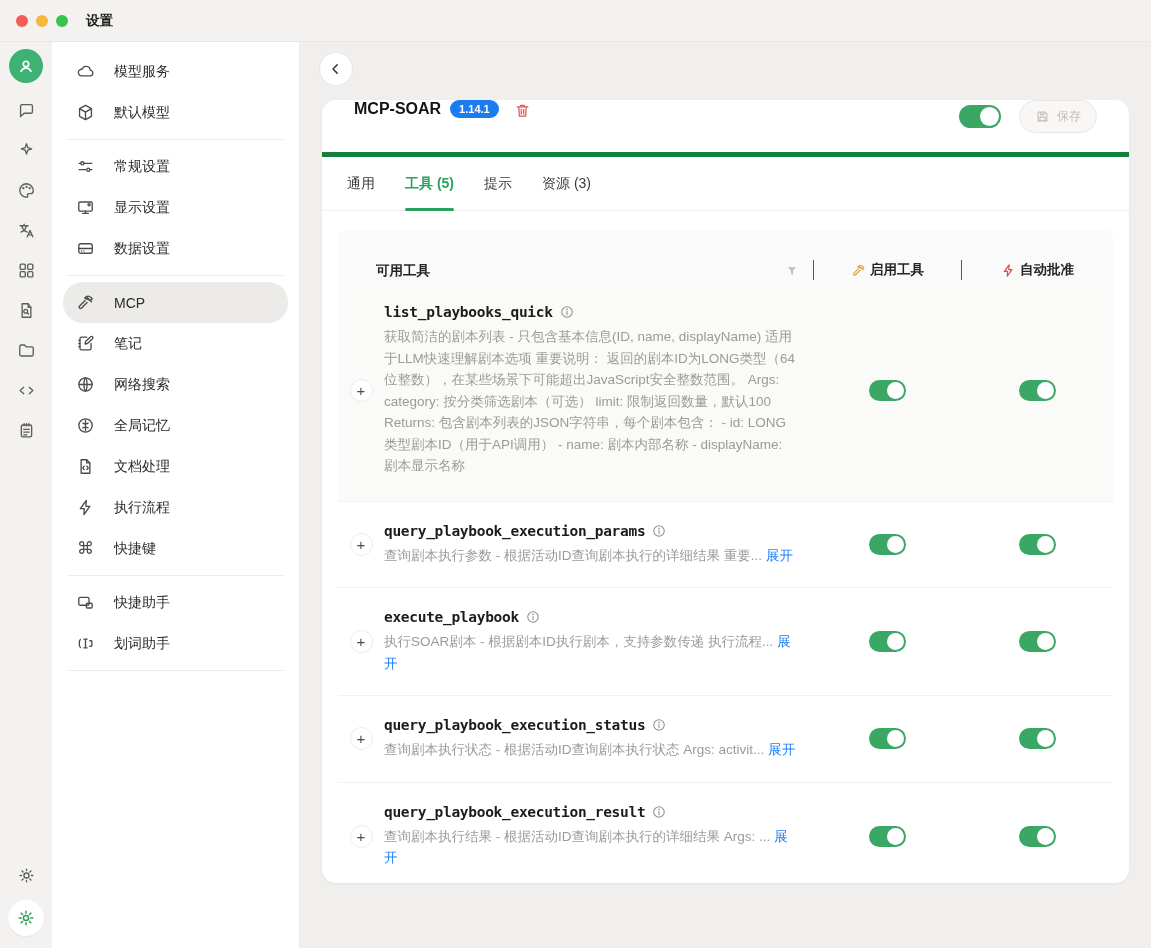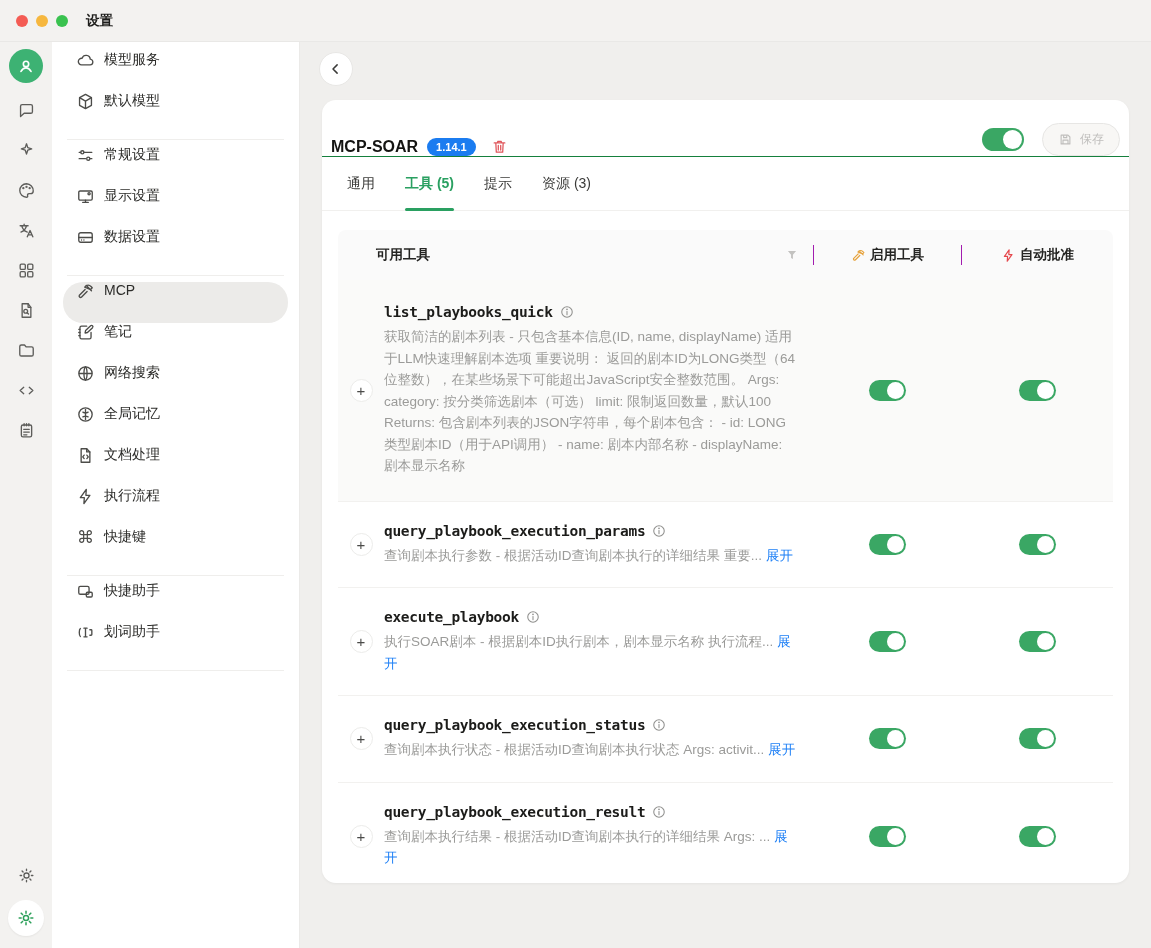--- a/index.html
+++ b/index.html
@@ -22,51 +22,51 @@
   
   .rail { width:52px; flex:0 0 52px; background:#f3f2f0; display:flex; flex-direction:column; align-items:center; padding:7px 0 10px; }
   .rail .avatar { width:34px; height:34px; border-radius:50%; background:#3db273; color:#fff; display:flex; align-items:center; justify-content:center; margin-bottom:12px; }
   .rail-btn { width:30px; height:30px; margin-bottom:10px; display:flex; align-items:center; justify-content:center; color:#5d5d5a; border-radius:8px; }
   .rail-spacer { flex:1; }
   .rail .gear-btn { width:36px; height:36px; border-radius:50%; background:#ffffff; color:#2ca05a; display:flex; align-items:center; justify-content:center; box-shadow:0 1px 2px rgba(0,0,0,.06); margin-bottom:2px; }
   .glyph { font-size:17px; line-height:1; }
 
   
   .sidebar { width:248px; flex:0 0 248px; background:#ffffff; border-right:1px solid #ebeae8; padding:9px 11px; overflow:hidden; }
-  .side-item { display:flex; align-items:flex-start; gap:9px; height:41px; padding:0 13px; border-radius:20px; font-size:14px; color:#2c2c2a; cursor:default; }
+  .side-item { display:flex; align-items:center; gap:19px; height:41px; padding:0 13px; border-radius:20px; font-size:14px; color:#2c2c2a; cursor:default; }
   .side-item .icn { width:19px; height:19px; color:#4c4c49; display:flex; align-items:center; justify-content:center; }
   .side-item.active { background:#ecebe9; }
   .side-divider { height:1px; background:#efeeec; margin:6px 4px; }
 
   
   .main { flex:1; background:#f0efed; position:relative; min-width:0; }
   .back-btn { position:absolute; left:19px; top:10px; width:34px; height:34px; border-radius:50%; background:#fff; border:1px solid #e8e7e5; display:flex; align-items:center; justify-content:center; color:#3a3a38; }
 
   .card { position:absolute; left:22px; right:22px; top:58px; bottom:65px; background:#fff; border-radius:14px; box-shadow:0 1px 3px rgba(0,0,0,.05); display:flex; flex-direction:column; overflow:hidden; }
 
-  .card-header { height:57px; flex:0 0 57px; display:flex; align-items:flex-end; padding:0 9px; border-bottom:1px solid #15803d; }
+  .card-header { height:57px; flex:0 0 57px; display:flex; align-items:flex-start; padding:0 32px; border-bottom:5px solid #15803d; }
   .server-name { font-size:16px; font-weight:700; color:#141412; }
   .version-badge { margin-left:9px; background:#1b7cf0; color:#fff; font-size:11px; font-weight:600; padding:3px 9px; border-radius:11px; }
   .trash-btn { margin-left:14px; color:#e0565b; width:20px; height:20px; display:flex; align-items:center; justify-content:center; }
   .header-right { margin-left:auto; display:flex; align-items:center; gap:18px; }
   .toggle { position:relative; border-radius:12px; background:#3aa764; }
   .toggle::after { content:''; position:absolute; background:#fff; border-radius:50%; }
   .toggle.lg { width:42px; height:23px; }
   .toggle.lg::after { width:19px; height:19px; top:2px; right:2px; }
   .toggle.sm { width:37px; height:21px; }
   .toggle.sm::after { width:17px; height:17px; top:2px; right:2px; }
   .save-btn { display:flex; align-items:center; gap:7px; border:1px solid #e7e6e4; background:#f8f7f5; color:#bfbebc; border-radius:17px; padding:7px 15px; font-size:12px; }
 
   .tabs { height:54px; flex:0 0 54px; display:flex; align-items:center; gap:30px; padding:0 25px; border-bottom:1px solid #f1f0ee; }
   .tab { position:relative; height:100%; display:flex; align-items:center; font-size:14px; color:#3b3b39; cursor:default; }
   .tab.active { color:#2aa061; font-weight:700; }
   .tab.active::after { content:''; position:absolute; left:0; right:0; bottom:-1px; height:3px; border-radius:2px; background:#2aa061; }
 
   .table { margin:19px 16px 0; }
-  .thead { display:flex; align-items:center; height:50px; background:#fafafa; border-radius:8px 8px 0 0; font-size:13.5px; font-weight:700; color:#242422; }
+  .thead { display:flex; align-items:flex-end; height:50px; background:#fafafa; border-radius:8px 8px 0 0; font-size:13.5px; font-weight:700; color:#242422; }
   .th-tool { flex:1; display:flex; align-items:center; padding:0 14px 0 38px; }
   .th-tool .filter { margin-left:auto; color:#c3c2c0; }
   .th-mid, .th-end { display:flex; align-items:center; justify-content:center; gap:4px; border-left:1px solid #a21caf; height:20px; }
   .th-mid { width:148px; }
   .th-end { width:152px; }
   .th-mid .hammer { color:#e6a23c; }
   .th-end .bolt { color:#e5484d; }
 
   .row { display:flex; border-top:1px solid #f2f1ef; background:#fff; }
   .row.shaded { background:#fafaf9; border-top:none; }
@@ -445,21 +445,21 @@
               <div class="tool-name">
                 <span>execute_playbook</span>
                 <span class="info-i">
                     <svg width="14" height="14" viewBox="0 0 24 24" fill="none" stroke="currentColor" stroke-width="1.8" stroke-linecap="round">
                       <circle cx="12" cy="12" r="9"></circle>
                       <path d="M12 11v5.5"></path>
                       <circle cx="12" cy="7.5" r="0.5" fill="currentColor"></circle>
                     </svg>
                   </span>
               </div>
-              <div class="tool-desc"><span>执行SOAR剧本 - 根据剧本ID执行剧本，剧本显示名称 执行流程...</span><span class="expand-link">展开</span></div>
+              <div class="tool-desc"><span>执行SOAR剧本 - 根据剧本ID执行剧本，支持参数传递 执行流程...</span><span class="expand-link">展开</span></div>
             </div>
             <div class="cell-mid">
                 <div class="toggle sm"></div>
               </div>
             <div class="cell-end">
                 <div class="toggle sm"></div>
               </div>
           </div>
 
           <div class="row">

